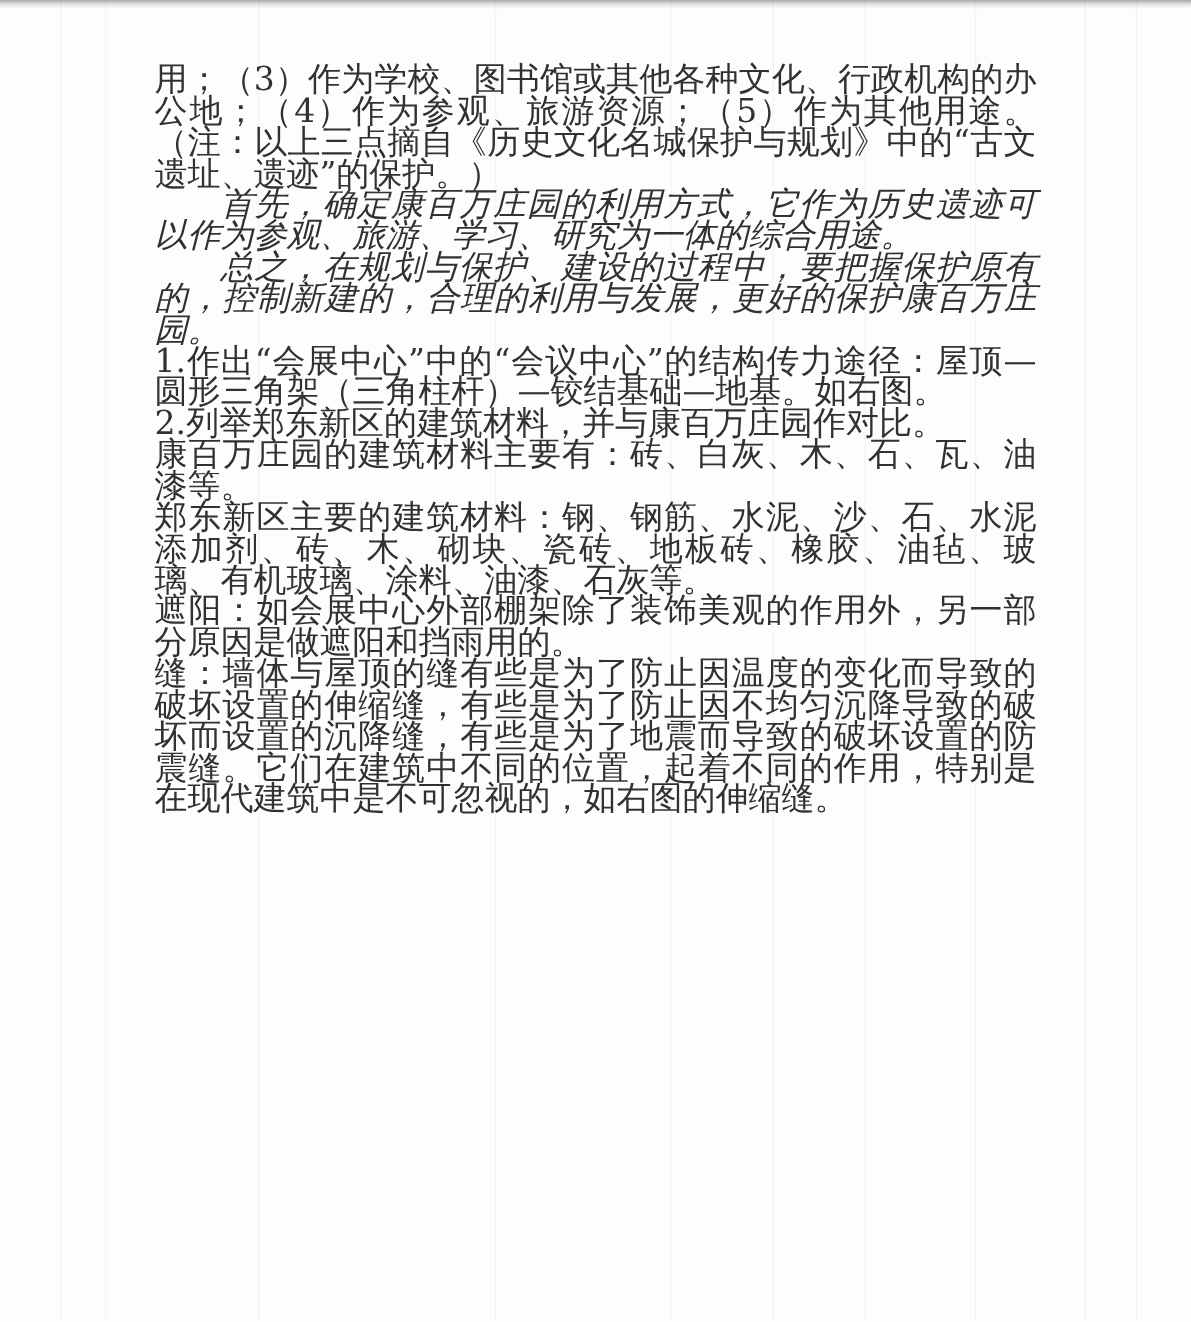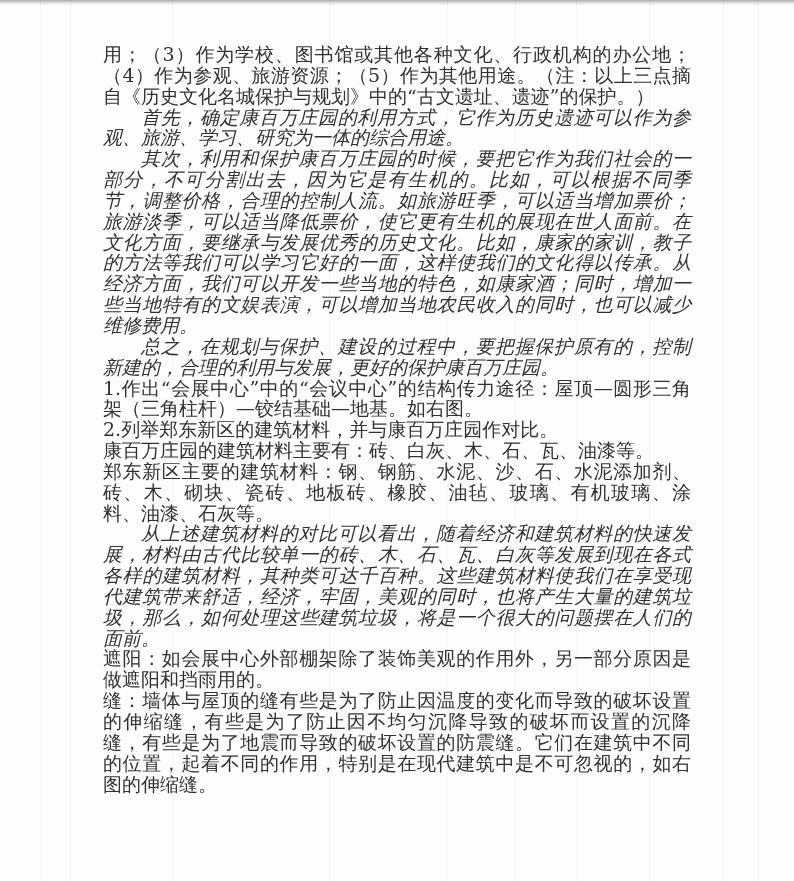--- a/index.html
+++ b/index.html
@@ -31,21 +31,21 @@
     width: 1px;
     background: rgba(110,110,110,0.055);
     pointer-events: none;
   }
   .text-block {
     position: absolute;
     left: 103px;
     top: 44px;
     width: 588px;
     color: #313131;
-    font-size: 19px;
+    font-size: 22px;
     line-height: 20.85px;
     text-align: justify;
     text-justify: inter-ideograph;
   }
   .para {
     margin: 0;
     padding: 0;
   }
   .para.indent {
     text-indent: 2em;
@@ -66,24 +66,22 @@
   <div class="scan-line" style="left:447px"></div>
   <div class="scan-line" style="left:515px"></div>
   <div class="scan-line" style="left:576px"></div>
   <div class="scan-line" style="left:650px"></div>
   <div class="scan-line" style="left:723px"></div>
   <div class="scan-line" style="left:757px"></div>
 
   <div class="text-block">
     <p class="para">用；（3）作为学校、图书馆或其他各种文化、行政机构的办公地；（4）作为参观、旅游资源；（5）作为其他用途。（注：以上三点摘自《历史文化名城保护与规划》中的“古文遗址、遗迹”的保护。）</p>
     <p class="para indent">首先，确定康百万庄园的利用方式，它作为历史遗迹可以作为参观、旅游、学习、研究为一体的综合用途。</p>
-    <p class="para indent">其次，利用和保护康百万庄园的时候，要把它作为我们社会的一部分，不可分割出去，因为它是有生机的。比如，可以根据不同季节，调整价格，合理的控制人流。如旅游旺季，可以适当增加票价；旅游淡季，可以适当降低票价，使它更有生机的展现在世人面前。在文化方面，要继承与发展优秀的历史文化。比如，康家的家训，教子的方法等我们可以学习它好的一面，这样使我们的文化得以传承。从经济方面，我们可以开发一些当地的特色，如康家酒；同时，增加一些当地特有的文娱表演，可以增加当地农民收入的同时，也可以减少维修费用。</p>
     <p class="para indent">总之，在规划与保护、建设的过程中，要把握保护原有的，控制新建的，合理的利用与发展，更好的保护康百万庄园。</p>
     <p class="para">1.作出“会展中心”中的“会议中心”的结构传力途径：屋顶—圆形三角架（三角柱杆）—铰结基础—地基。如右图。</p>
     <p class="para">2.列举郑东新区的建筑材料，并与康百万庄园作对比。</p>
     <p class="para">康百万庄园的建筑材料主要有：砖、白灰、木、石、瓦、油漆等。</p>
     <p class="para">郑东新区主要的建筑材料：钢、钢筋、水泥、沙、石、水泥添加剂、砖、木、砌块、瓷砖、地板砖、橡胶、油毡、玻璃、有机玻璃、涂料、油漆、石灰等。</p>
-    <p class="para indent">从上述建筑材料的对比可以看出，随着经济和建筑材料的快速发展，材料由古代比较单一的砖、木、石、瓦、白灰等发展到现在各式各样的建筑材料，其种类可达千百种。这些建筑材料使我们在享受现代建筑带来舒适，经济，牢固，美观的同时，也将产生大量的建筑垃圾，那么，如何处理这些建筑垃圾，将是一个很大的问题摆在人们的面前。</p>
     <p class="para">遮阳：如会展中心外部棚架除了装饰美观的作用外，另一部分原因是做遮阳和挡雨用的。</p>
     <p class="para">缝：墙体与屋顶的缝有些是为了防止因温度的变化而导致的破坏设置的伸缩缝，有些是为了防止因不均匀沉降导致的破坏而设置的沉降缝，有些是为了地震而导致的破坏设置的防震缝。它们在建筑中不同的位置，起着不同的作用，特别是在现代建筑中是不可忽视的，如右图的伸缩缝。</p>
   </div>
 
 </div>
 
 </body></html>

